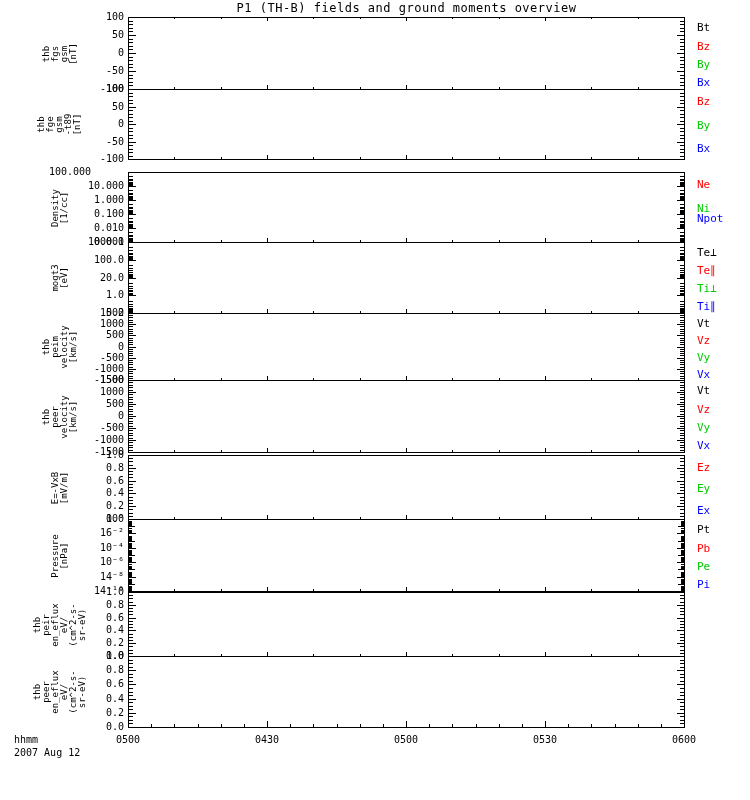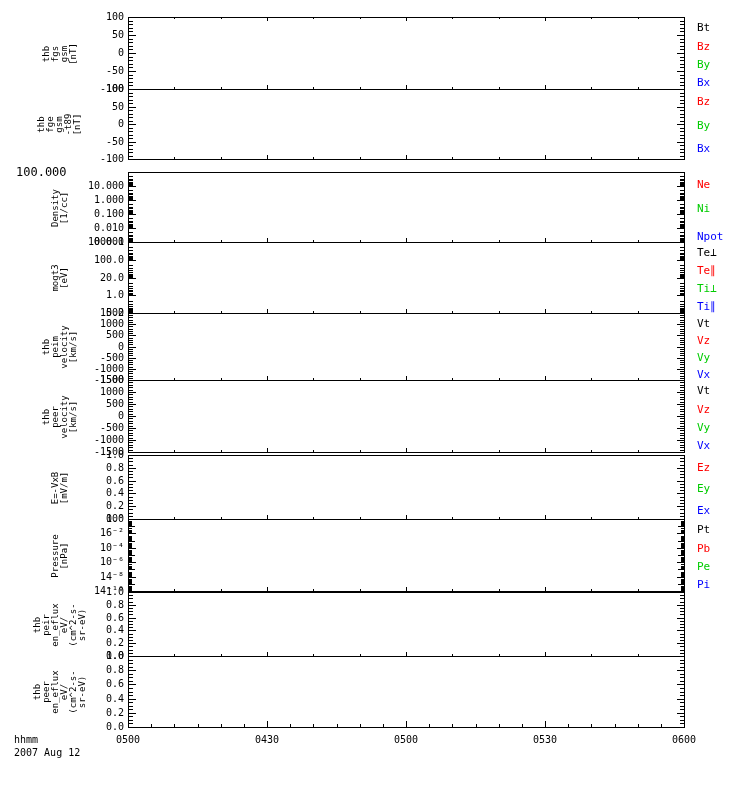--- a/index.html
+++ b/index.html
@@ -8,20 +8,21 @@
   #figure div{position:absolute;}
   .title{left:128px;top:2px;width:557px;text-align:center;font-size:12px;line-height:13px;letter-spacing:0.5px;}
   .footer{font-size:10px;line-height:11px;}
   .ylab{position:static !important;transform:rotate(-90deg);font-size:9px;line-height:9px;
         text-align:center;white-space:pre-line;width:max-content;}
 </style>
 </head>
 <body>
 
 <div id="figure">
+  <div class="title">P1 (TH-B) fields and ground moments overview</div>
   <div class="footer" style="left:14px;top:734px;">hhmm</div>
   <div class="footer" style="left:14px;top:747px;">2007 Aug 12</div>
 <div style="position: absolute; left: 128px; top: 17px; width: 557px; height: 73px; border: 1px solid rgb(0, 0, 0); box-sizing: border-box;"></div>
     <div style="position: absolute; left: 129px; top: 17px; width: 7px; height: 1px; background: rgb(0, 0, 0);"></div>
     <div style="position: absolute; left: 677px; top: 17px; width: 7px; height: 1px; background: rgb(0, 0, 0);"></div>
     <div style="position: absolute; left: 0px; top: 11px; width: 124px; text-align: right; font-size: 10px; line-height: 12px;">100</div>
     <div style="position: absolute; left: 129px; top: 35px; width: 7px; height: 1px; background: rgb(0, 0, 0);"></div>
     <div style="position: absolute; left: 677px; top: 35px; width: 7px; height: 1px; background: rgb(0, 0, 0);"></div>
     <div style="position: absolute; left: 0px; top: 29px; width: 124px; text-align: right; font-size: 10px; line-height: 12px;">50</div>
     <div style="position: absolute; left: 129px; top: 53px; width: 7px; height: 1px; background: rgb(0, 0, 0);"></div>
@@ -168,21 +169,21 @@
     <div style="position: absolute; left: 12px; top: 89px; width: 96px; height: 71px; display: flex; align-items: center; justify-content: center;">
       <div class="ylab">thb
 fge
 gsm
 -t89
 [nT]</div>
     </div>
     <div style="position: absolute; left: 128px; top: 172px; width: 557px; height: 71px; border: 1px solid rgb(0, 0, 0); box-sizing: border-box;"></div>
     <div style="position: absolute; left: 129px; top: 172px; width: 7px; height: 1px; background: rgb(0, 0, 0);"></div>
     <div style="position: absolute; left: 677px; top: 172px; width: 7px; height: 1px; background: rgb(0, 0, 0);"></div>
-    <div style="position: absolute; left: 16px; top: 166px; width: 124px; text-align: left; font-size: 12px; line-height: 12px;">100.000</div>
+    <div style="position: absolute; left: 8px; top: 166px; width: 124px; text-align: center; font-size: 10px; line-height: 12px;">100.000</div>
     <div style="position: absolute; left: 129px; top: 186px; width: 7px; height: 1px; background: rgb(0, 0, 0);"></div>
     <div style="position: absolute; left: 677px; top: 186px; width: 7px; height: 1px; background: rgb(0, 0, 0);"></div>
     <div style="position: absolute; left: 0px; top: 180px; width: 124px; text-align: right; font-size: 10px; line-height: 12px;">10.000</div>
     <div style="position: absolute; left: 129px; top: 200px; width: 7px; height: 1px; background: rgb(0, 0, 0);"></div>
     <div style="position: absolute; left: 677px; top: 200px; width: 7px; height: 1px; background: rgb(0, 0, 0);"></div>
     <div style="position: absolute; left: 0px; top: 194px; width: 124px; text-align: right; font-size: 10px; line-height: 12px;">1.000</div>
     <div style="position: absolute; left: 129px; top: 214px; width: 7px; height: 1px; background: rgb(0, 0, 0);"></div>
     <div style="position: absolute; left: 677px; top: 214px; width: 7px; height: 1px; background: rgb(0, 0, 0);"></div>
     <div style="position: absolute; left: 0px; top: 208px; width: 124px; text-align: right; font-size: 10px; line-height: 12px;">0.100</div>
     <div style="position: absolute; left: 129px; top: 228px; width: 7px; height: 1px; background: rgb(0, 0, 0);"></div>
@@ -279,21 +280,21 @@
     <div style="position: absolute; left: 360px; top: 240px; width: 1px; height: 2px; background: rgb(0, 0, 0);"></div>
     <div style="position: absolute; left: 406px; top: 238px; width: 1px; height: 4px; background: rgb(0, 0, 0);"></div>
     <div style="position: absolute; left: 452px; top: 240px; width: 1px; height: 2px; background: rgb(0, 0, 0);"></div>
     <div style="position: absolute; left: 499px; top: 240px; width: 1px; height: 2px; background: rgb(0, 0, 0);"></div>
     <div style="position: absolute; left: 545px; top: 238px; width: 1px; height: 4px; background: rgb(0, 0, 0);"></div>
     <div style="position: absolute; left: 591px; top: 240px; width: 1px; height: 2px; background: rgb(0, 0, 0);"></div>
     <div style="position: absolute; left: 638px; top: 240px; width: 1px; height: 2px; background: rgb(0, 0, 0);"></div>
     <div style="position: absolute; left: 684px; top: 238px; width: 1px; height: 4px; background: rgb(0, 0, 0);"></div>
     <div style="position: absolute; left: 697px; top: 179px; font-size: 11px; line-height: 11px; color: rgb(255, 0, 0);">Ne</div>
     <div style="position: absolute; left: 697px; top: 203px; font-size: 11px; line-height: 11px; color: rgb(0, 204, 0);">Ni</div>
-    <div style="position: absolute; left: 697px; top: 231px; font-size: 11px; line-height: 11px; color: rgb(0, 0, 255);">Npot</div>
+    <div style="position: absolute; left: 697px; top: 213px; font-size: 11px; line-height: 11px; color: rgb(0, 0, 255);">Npot</div>
     <div style="position: absolute; left: 12px; top: 172px; width: 96px; height: 71px; display: flex; align-items: center; justify-content: center;">
       <div class="ylab">Density
 [1/cc]</div>
     </div>
     <div style="position: absolute; left: 128px; top: 242px; width: 557px; height: 72px; border: 1px solid rgb(0, 0, 0); box-sizing: border-box;"></div>
     <div style="position: absolute; left: 129px; top: 242px; width: 7px; height: 1px; background: rgb(0, 0, 0);"></div>
     <div style="position: absolute; left: 677px; top: 242px; width: 7px; height: 1px; background: rgb(0, 0, 0);"></div>
     <div style="position: absolute; left: 0px; top: 236px; width: 124px; text-align: right; font-size: 10px; line-height: 12px;">1000.0</div>
     <div style="position: absolute; left: 129px; top: 260px; width: 7px; height: 1px; background: rgb(0, 0, 0);"></div>
     <div style="position: absolute; left: 677px; top: 260px; width: 7px; height: 1px; background: rgb(0, 0, 0);"></div>

